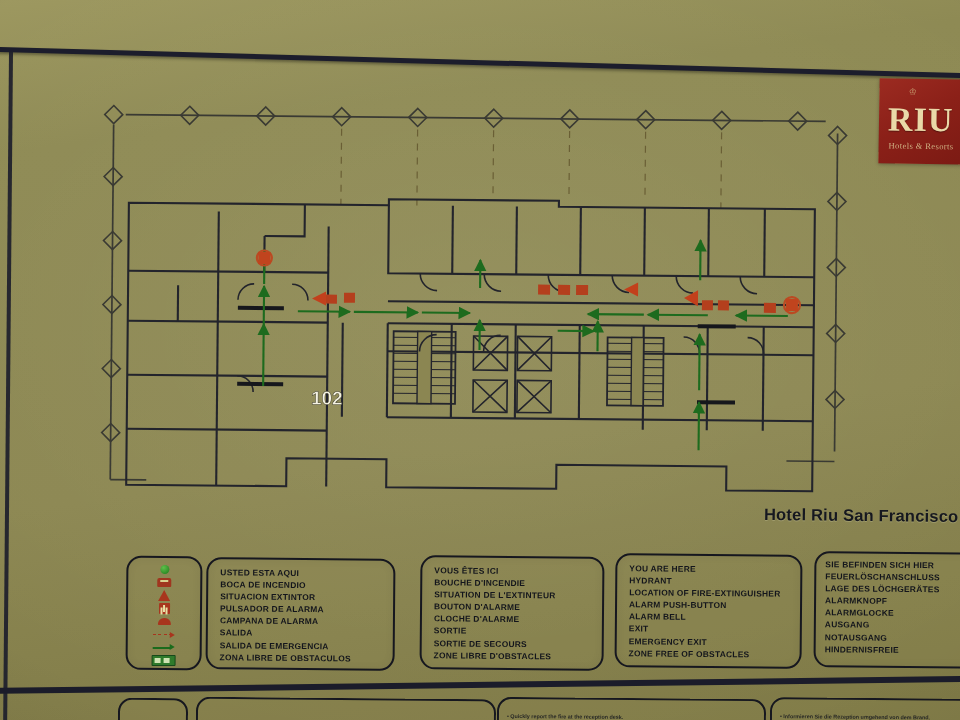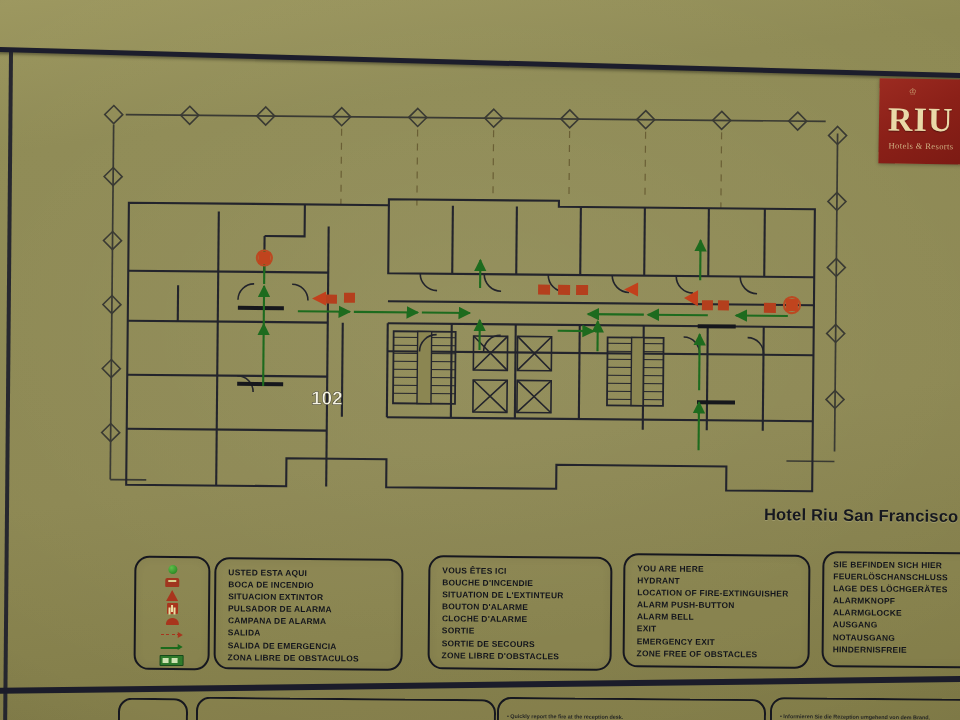--- a/index.html
+++ b/index.html
@@ -70,21 +70,21 @@
   .hotel-name{
     position:absolute;left:764px;top:506px;
     font-size:16.5px;font-weight:bold;color:#16181f;
     letter-spacing:.2px;white-space:nowrap;
     transform:rotate(0.6deg);
     text-shadow:0 1px 0 rgba(255,255,230,.18);
   }
 
   
   #legend{
-    position:absolute;left:16px;top:548px;width:768px;height:126px;
+    position:absolute;left:8px;top:548px;width:768px;height:126px;
   }
   .lg-box{
     position:absolute;
     border:2.6px solid #16171f;
     border-radius:15px;
     background:rgba(150,146,86,0.18);
     box-shadow:inset 0 0 10px rgba(0,0,0,.06);
   }
   #lg-icons{left:118px;top:8px;width:72px;height:110px;transform:rotate(0.5deg);}
   #lg-es   {left:198px;top:10px;width:185px;height:108px;transform:rotate(0.5deg);}

